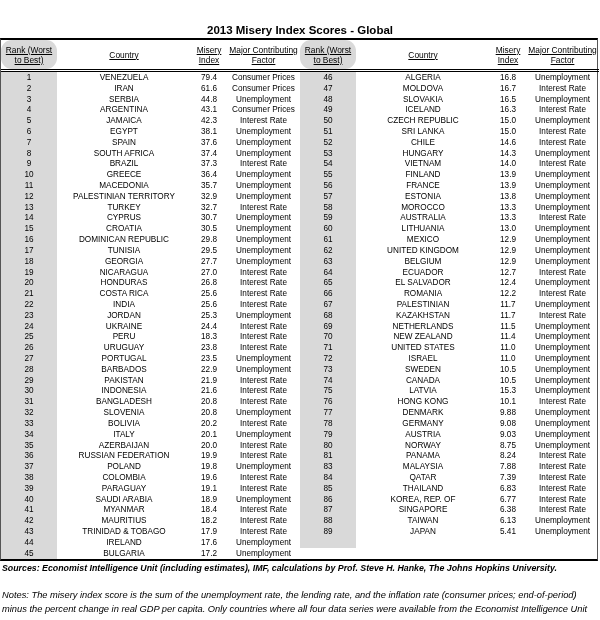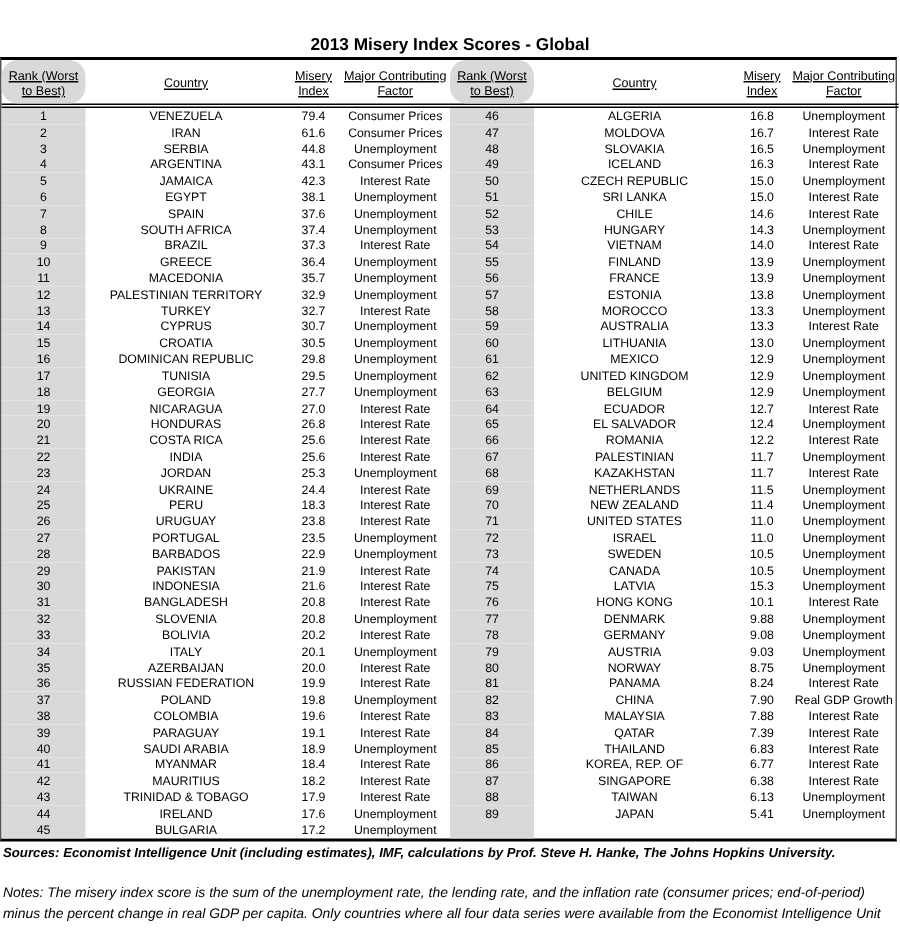--- a/index.html
+++ b/index.html
@@ -605,26 +605,20 @@
             <div class="tcell">8.75</div>
             <div class="tcell">Unemployment</div>
           </div>
           <div class="trow">
             <div class="tcell shade">81</div>
             <div class="tcell">PANAMA</div>
             <div class="tcell">8.24</div>
             <div class="tcell">Interest Rate</div>
           </div>
           <div class="trow">
-            <div class="tcell shade">82</div>
-            <div class="tcell">CHINA</div>
-            <div class="tcell">7.90</div>
-            <div class="tcell">Real GDP Growth</div>
-          </div>
-          <div class="trow">
             <div class="tcell shade">83</div>
             <div class="tcell">MALAYSIA</div>
             <div class="tcell">7.88</div>
             <div class="tcell">Interest Rate</div>
           </div>
           <div class="trow">
             <div class="tcell shade">84</div>
             <div class="tcell">QATAR</div>
             <div class="tcell">7.39</div>
             <div class="tcell">Interest Rate</div>

